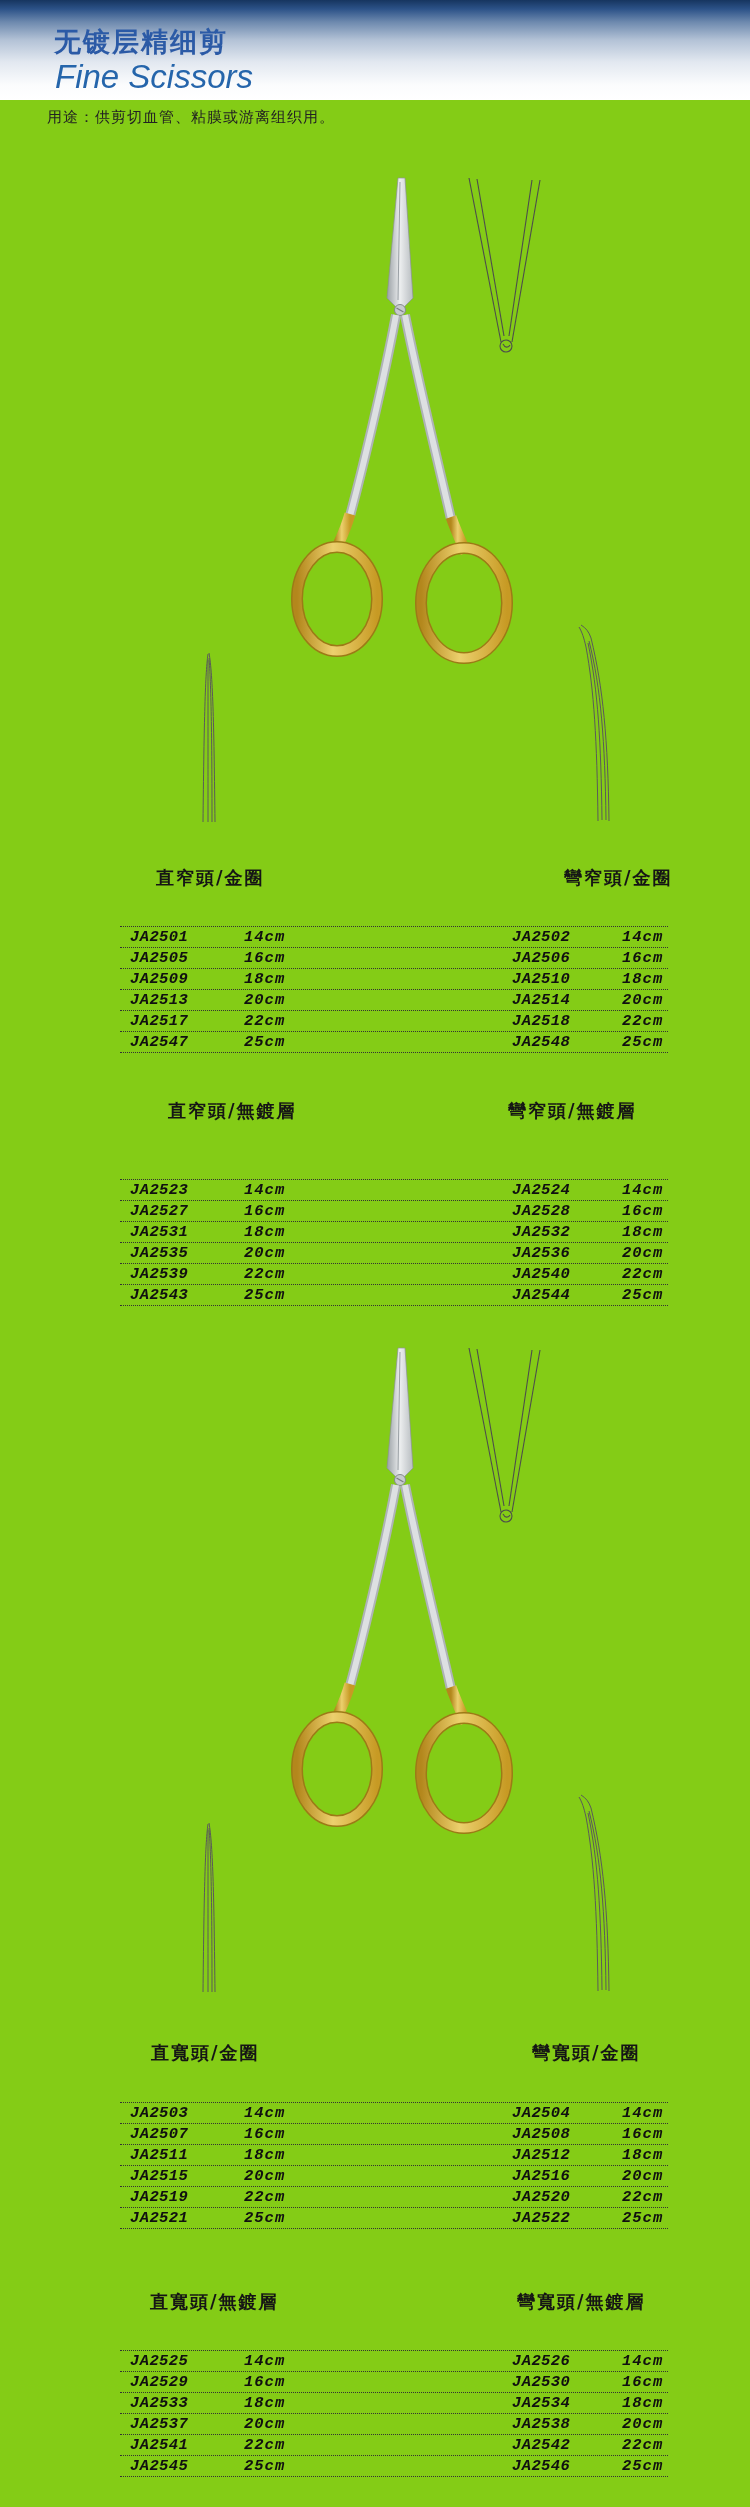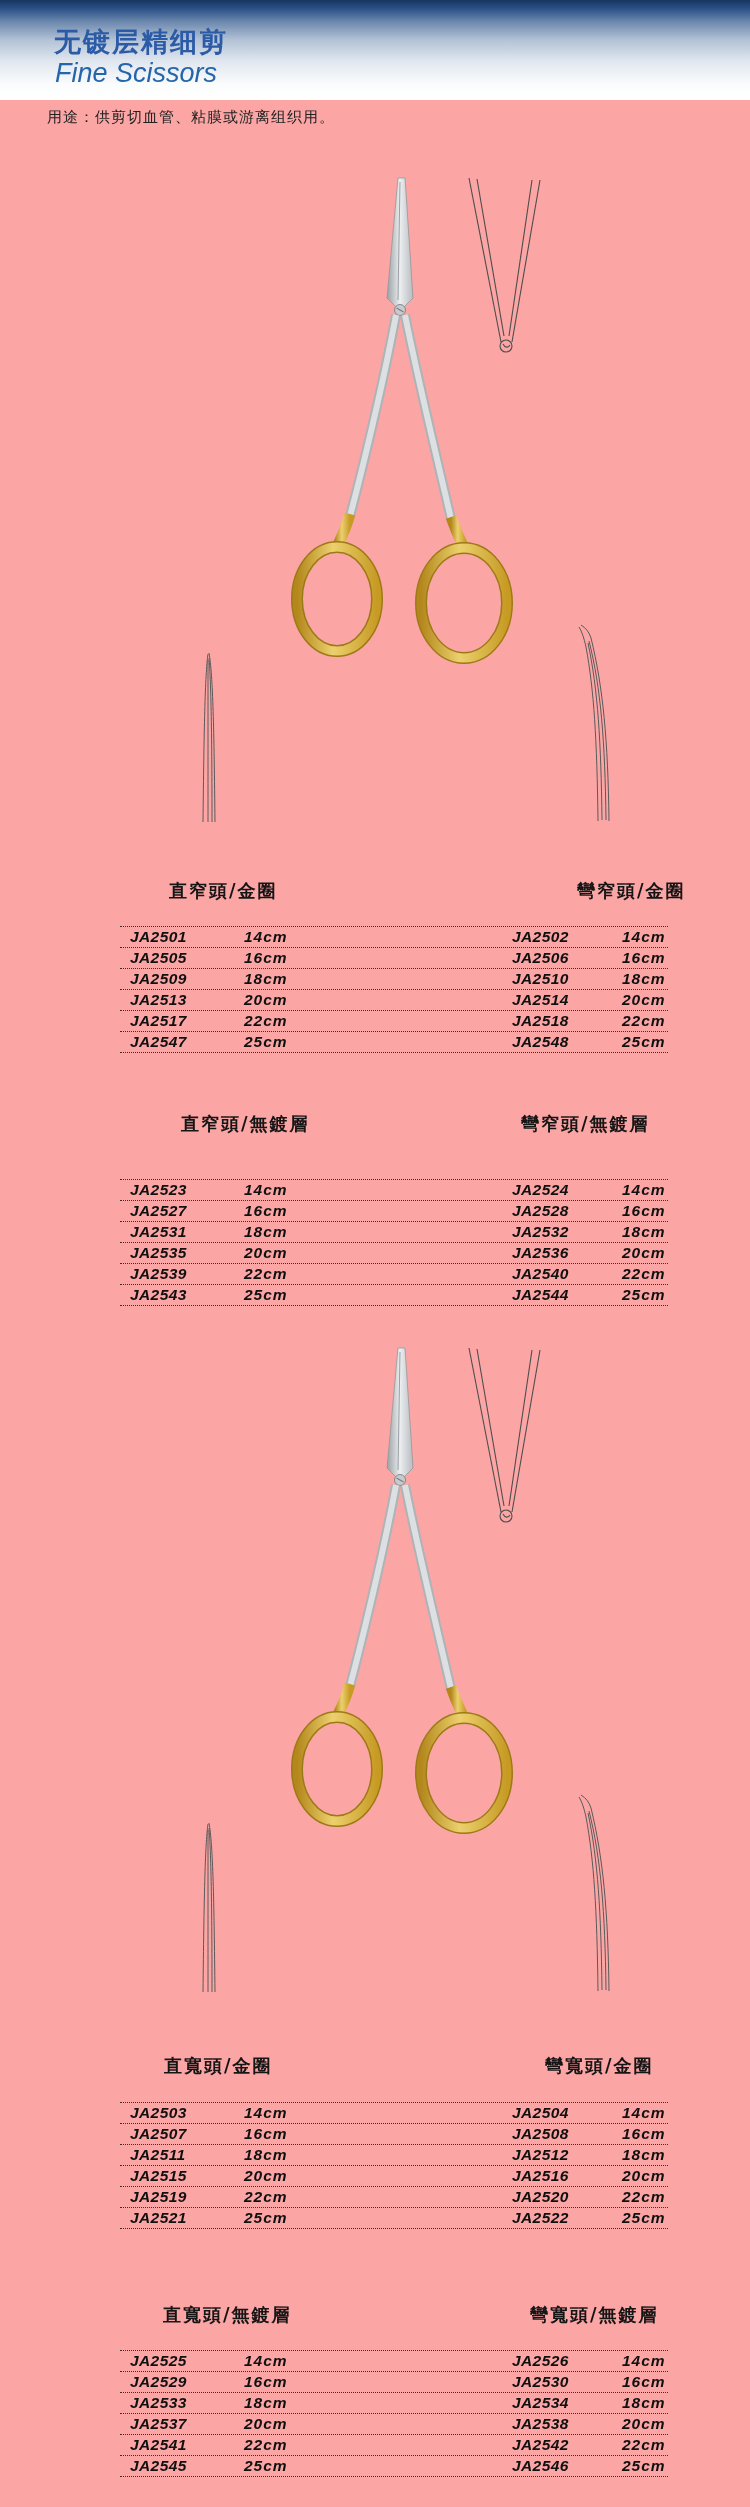--- a/index.html
+++ b/index.html
@@ -1,41 +1,41 @@
 <!DOCTYPE html>
 <html><head>
 <meta charset="utf-8">
 <style>
   html,body{margin:0;padding:0;background:#fff;}
-  .page{position:relative;width:750px;height:2507px;background:#fca5a5;
+  .page{position:relative;width:750px;height:2507px;background:#84cc16;
         font-family:"Liberation Sans",sans-serif;overflow:hidden;}
 
   
   .header{position:absolute;left:0;top:0;width:750px;height:100px;
     background:linear-gradient(180deg,#16355f 0%,#2c5288 9%,#6d89ae 22%,
       #b3c2d6 40%,#e2e8f0 62%,#fbfcfd 85%,#ffffff 100%);}
   .title-zh{position:absolute;left:54px;top:24px;font-size:27px;font-weight:bold;
     color:#2b5aa6;letter-spacing:2px;font-family:"DejaVu Sans","Liberation Sans",sans-serif;}
-  .title-en{position:absolute;left:55px;top:58px;font-size:27px;font-style:italic;
+  .title-en{position:absolute;left:55px;top:58px;font-size:33px;font-style:italic;
     color:#2565ab;font-family:"Liberation Sans",sans-serif;}
 
   .usage{position:absolute;left:47px;top:108px;font-size:15px;color:#222;
     letter-spacing:1px;font-family:"DejaVu Sans","Liberation Sans",sans-serif;}
 
   .figure{position:absolute;left:0;width:750px;height:690px;}
   #figure1{top:170px;}
   #figure2{top:1340px;}
   .figure svg{width:750px;height:690px;display:block;}
 
-  .tbl-title{position:absolute;margin:13px;font-size:18px;font-weight:bold;color:#151515;
+  .tbl-title{position:absolute;margin:0;font-size:18px;font-weight:bold;color:#151515;
     letter-spacing:2px;font-family:"DejaVu Serif","Liberation Serif",serif;}
 
   .spec-table{position:absolute;left:120px;width:548px;border-top:1px dotted #333;}
   .spec-row{display:grid;grid-template-columns:124px 258px 120px 46px;
-    height:20px;border-bottom:1px dotted #333;align-items:center;}
+    height:20px;border-bottom:1px dotted #333;align-items:center;font-family:Liberation Mono, monospace;}
   .cell{font-style:italic;font-weight:bold;font-size:15.5px;color:#101010;
     white-space:nowrap;line-height:20px;}
   .cell.code{padding-left:10px;letter-spacing:0.4px;}
   .cell.size{letter-spacing:1px;}
 </style>
 </head>
 <body>
 
 <div class="page">
 

